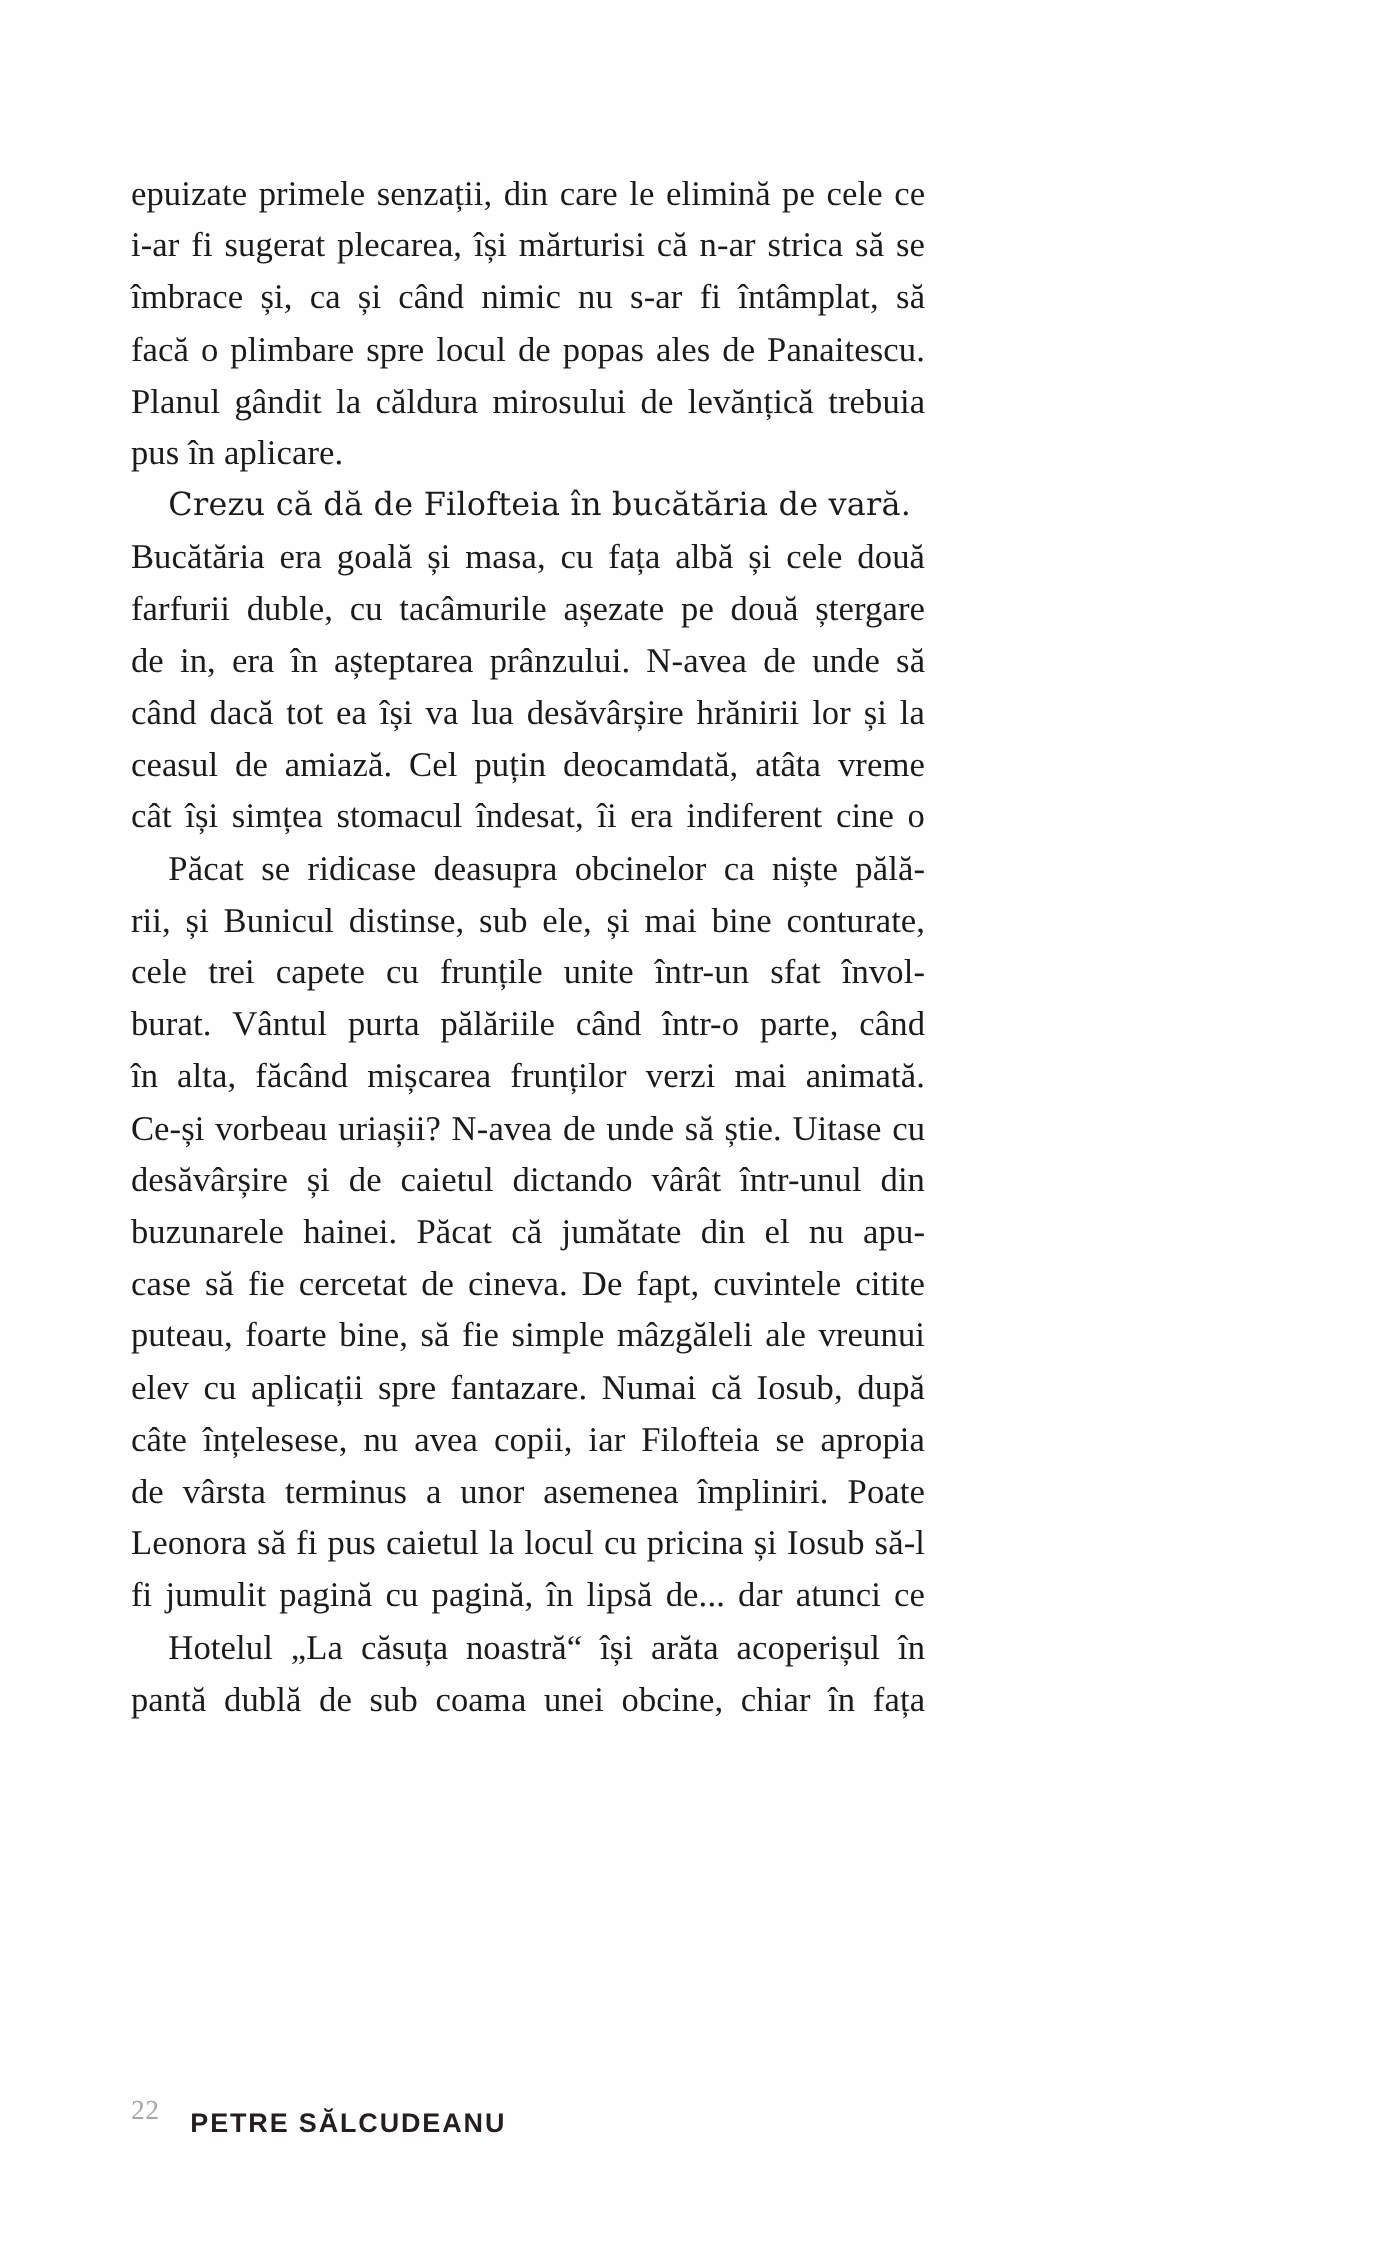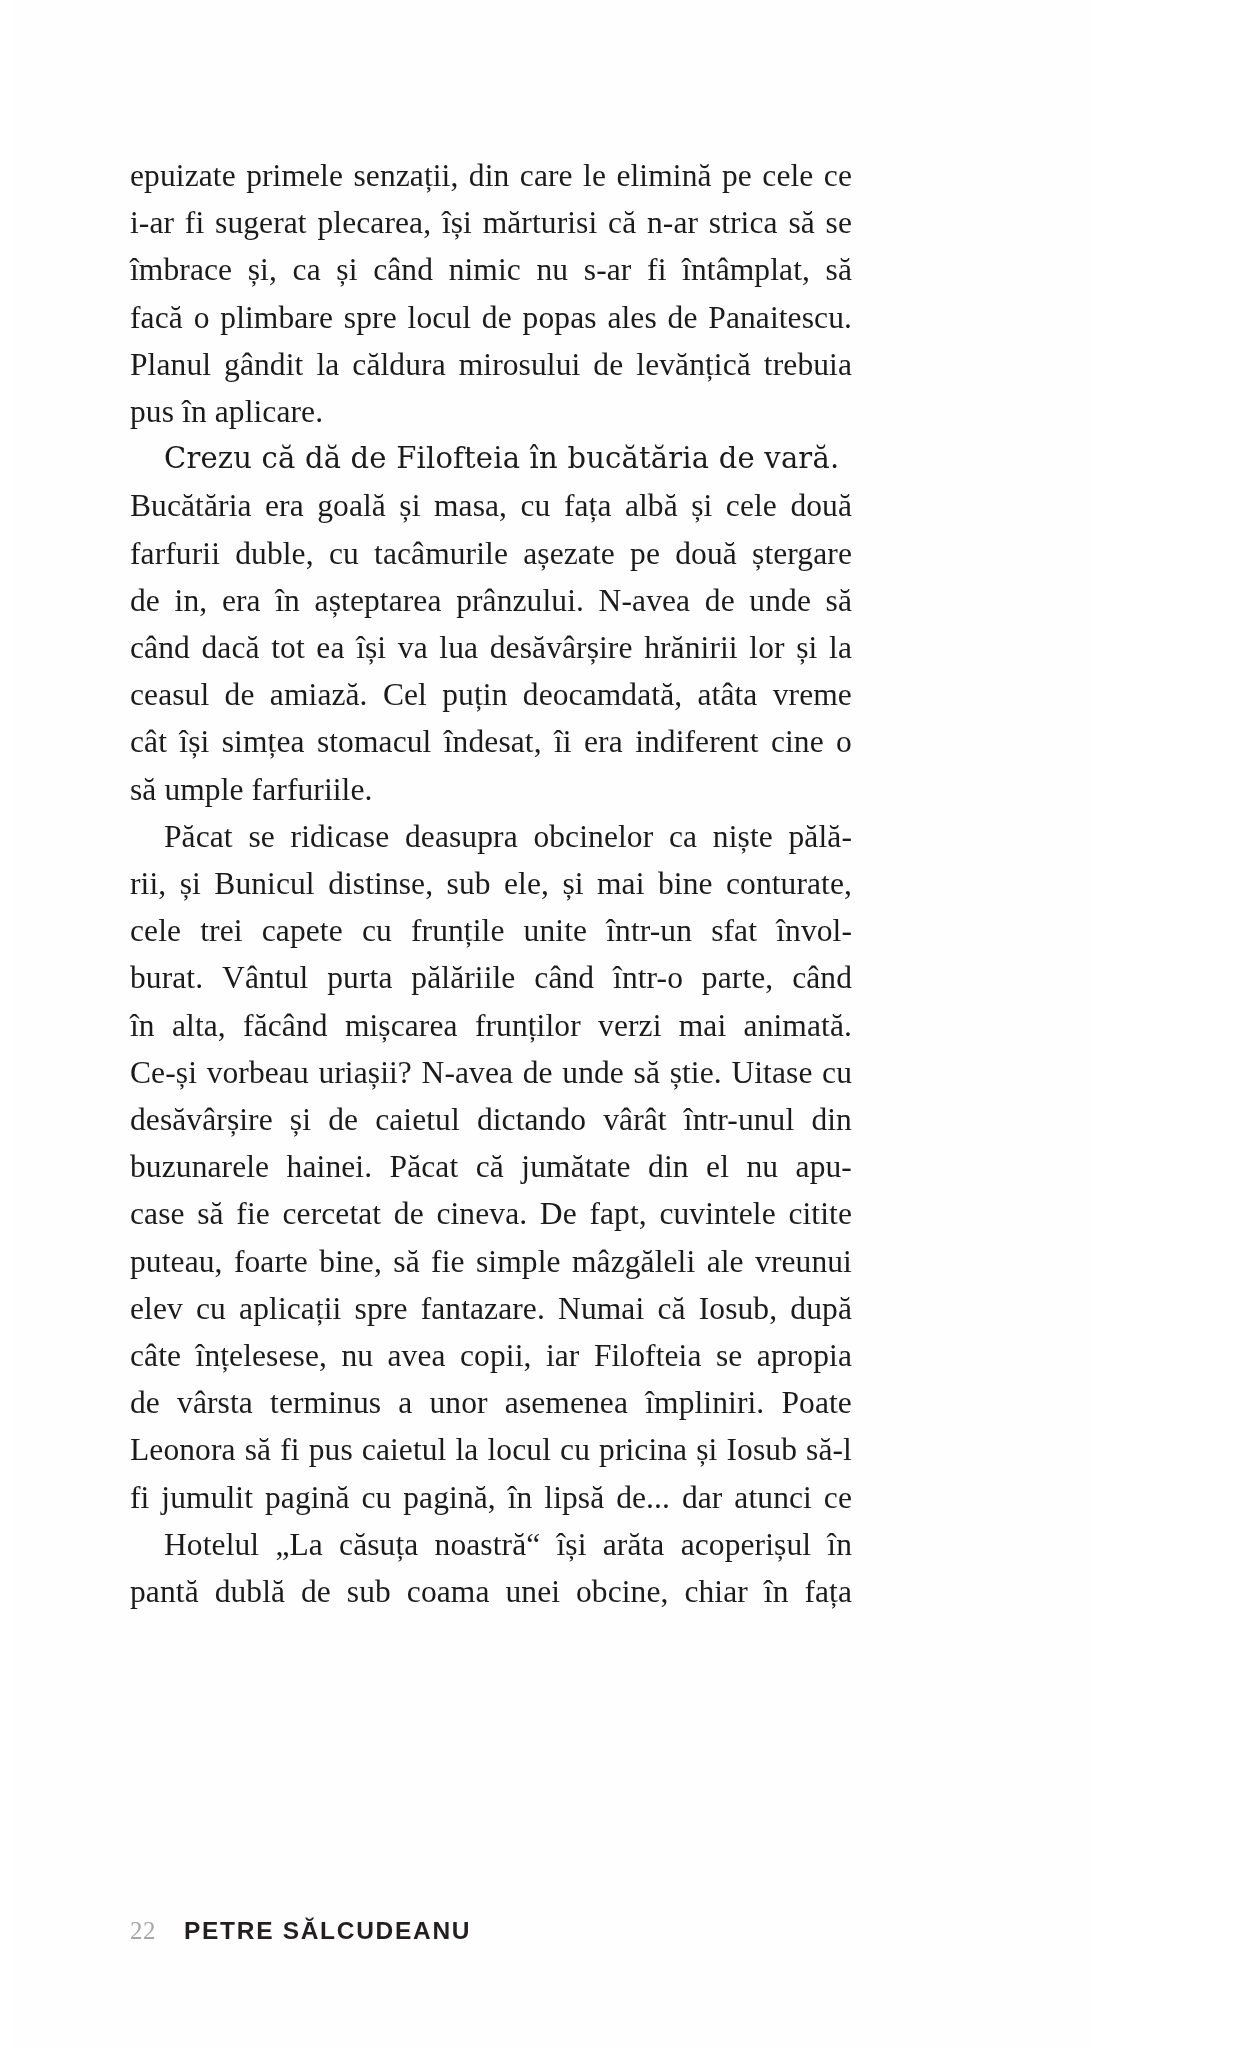--- a/index.html
+++ b/index.html
@@ -11,21 +11,21 @@
     width: 1252px;
     height: 2048px;
     font-family: "Liberation Serif", "DejaVu Serif", serif;
     color: #1a1a1a;
     position: relative;
     overflow: hidden;
   }
 
   .page {
     position: absolute;
-    left: 12px; top: 0;
+    left: 1px; top: 0;
     width: 1080px;
     height: 2048px;
     background: #fefefe;
   }
 
   .text-column {
     position: absolute;
     left: 118px;
     top: 152px;
     width: 722px;
@@ -65,21 +65,21 @@
     font-size: 29px;
     letter-spacing: 0.2px;
   }
 
   .footer {
     position: absolute;
     left: 118px;
     top: 1893px;
     width: 722px;
     display: flex;
-    align-items: flex-end;
+    align-items: center;
     gap: 28px;
   }
   .folio {
     font-family: "Liberation Serif", "DejaVu Serif", serif;
     font-size: 25px;
     color: #a6a6a6;
     letter-spacing: 0.5px;
   }
   .running-head {
     font-family: "Liberation Sans", "DejaVu Sans", sans-serif;
@@ -320,21 +320,20 @@
         <span class="w">îi</span>
         <span class="sp"></span>
         <span class="w">era</span>
         <span class="sp"></span>
         <span class="w">indiferent</span>
         <span class="sp"></span>
         <span class="w">cine</span>
         <span class="sp"></span>
         <span class="w">o</span>
       </div>
-      <div class="line last">să umple farfuriile.</div>
       <div class="line justify">
         <span class="w" style="width: 34px;"></span>
         <span class="w">Păcat</span>
         <span class="sp"></span>
         <span class="w">se</span>
         <span class="sp"></span>
         <span class="w">ridicase</span>
         <span class="sp"></span>
         <span class="w">deasupra</span>
         <span class="sp"></span>

